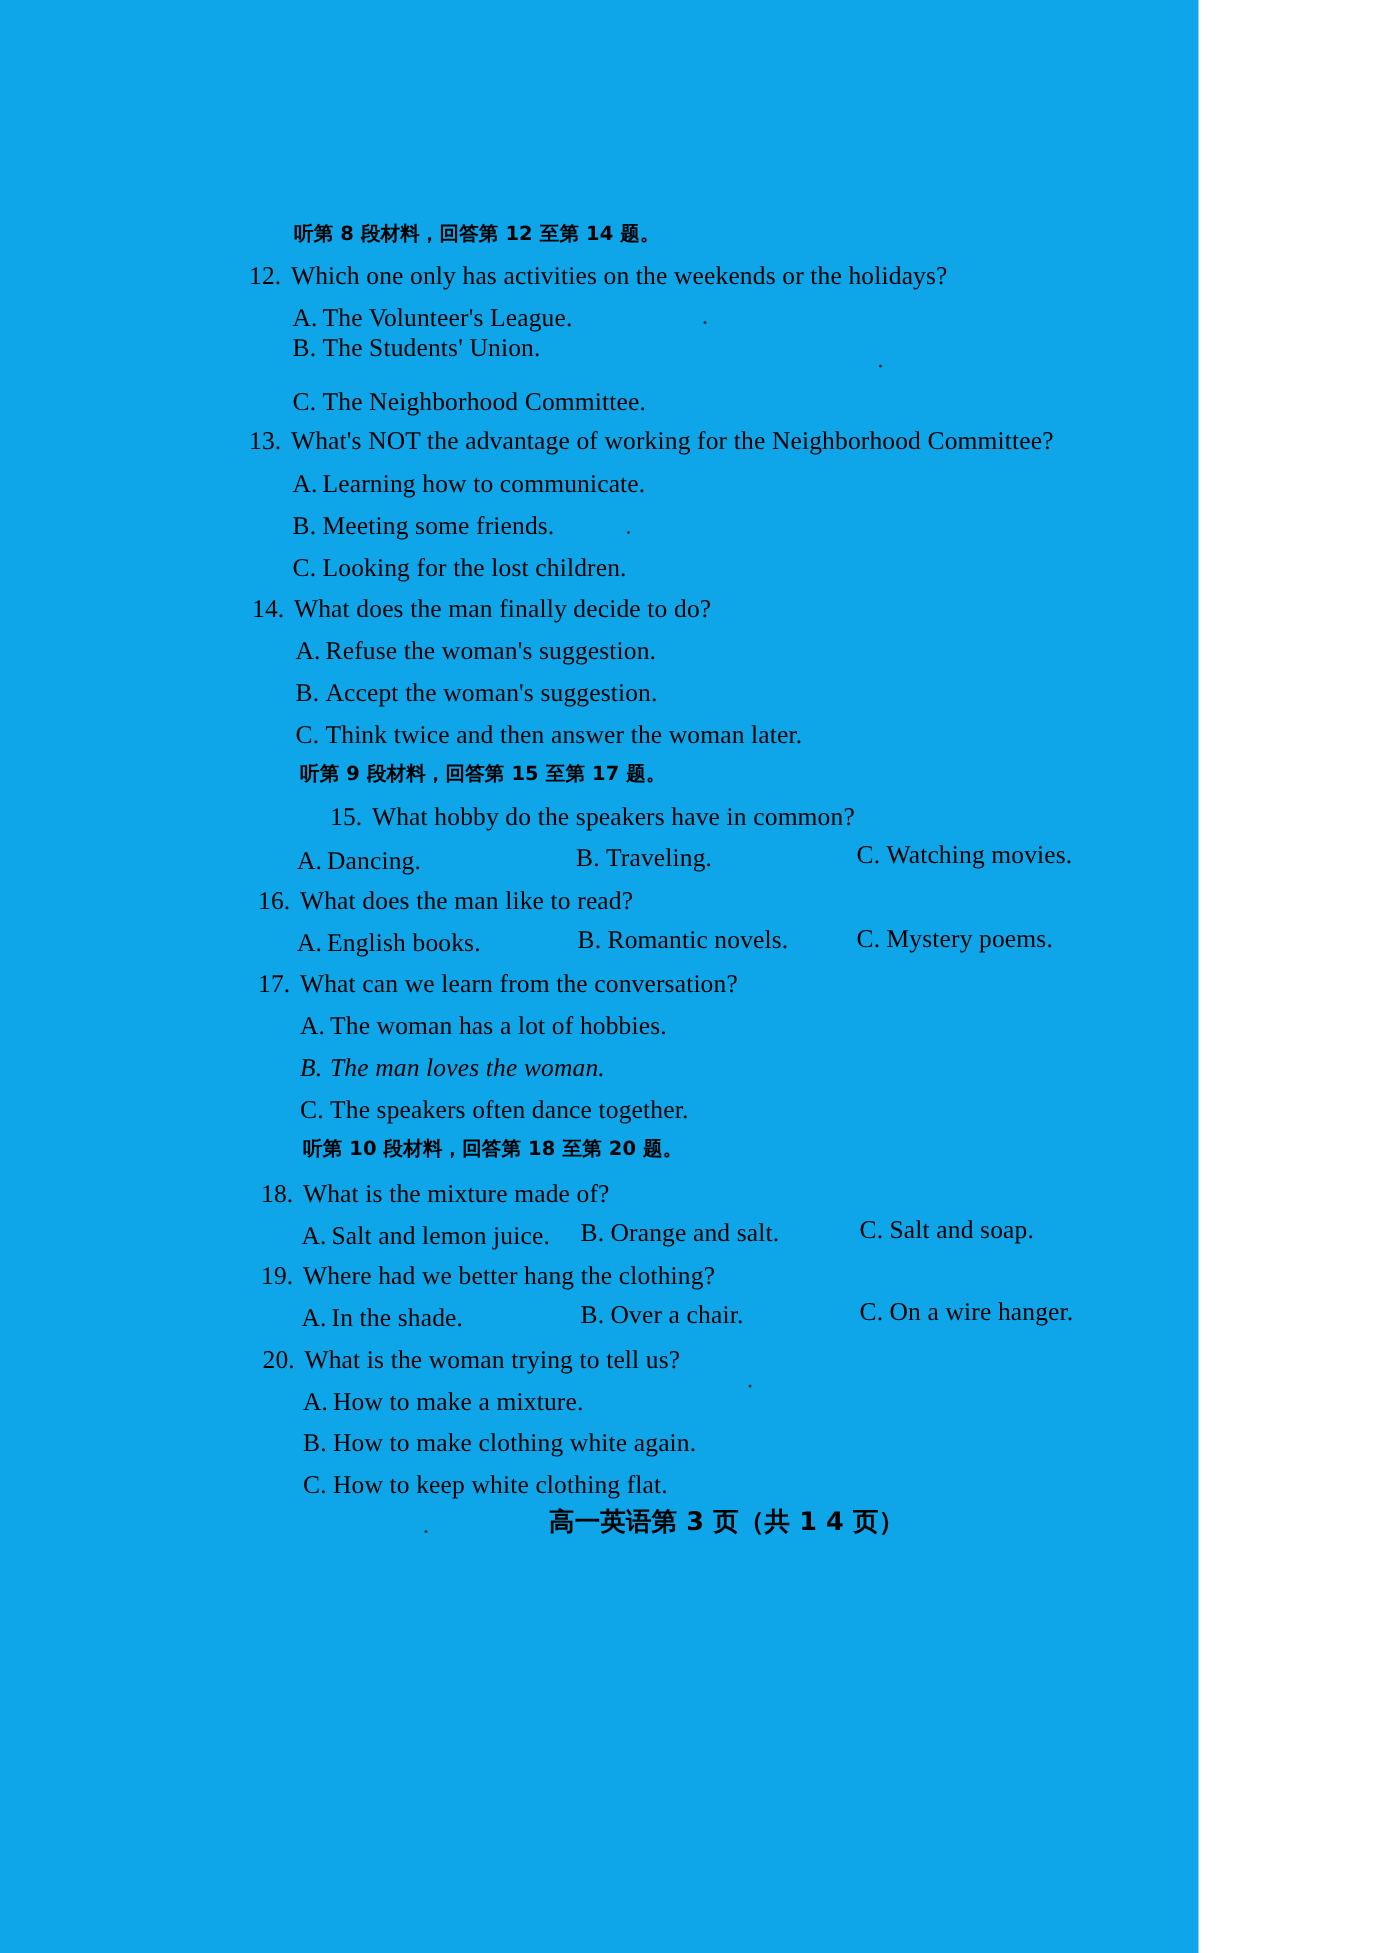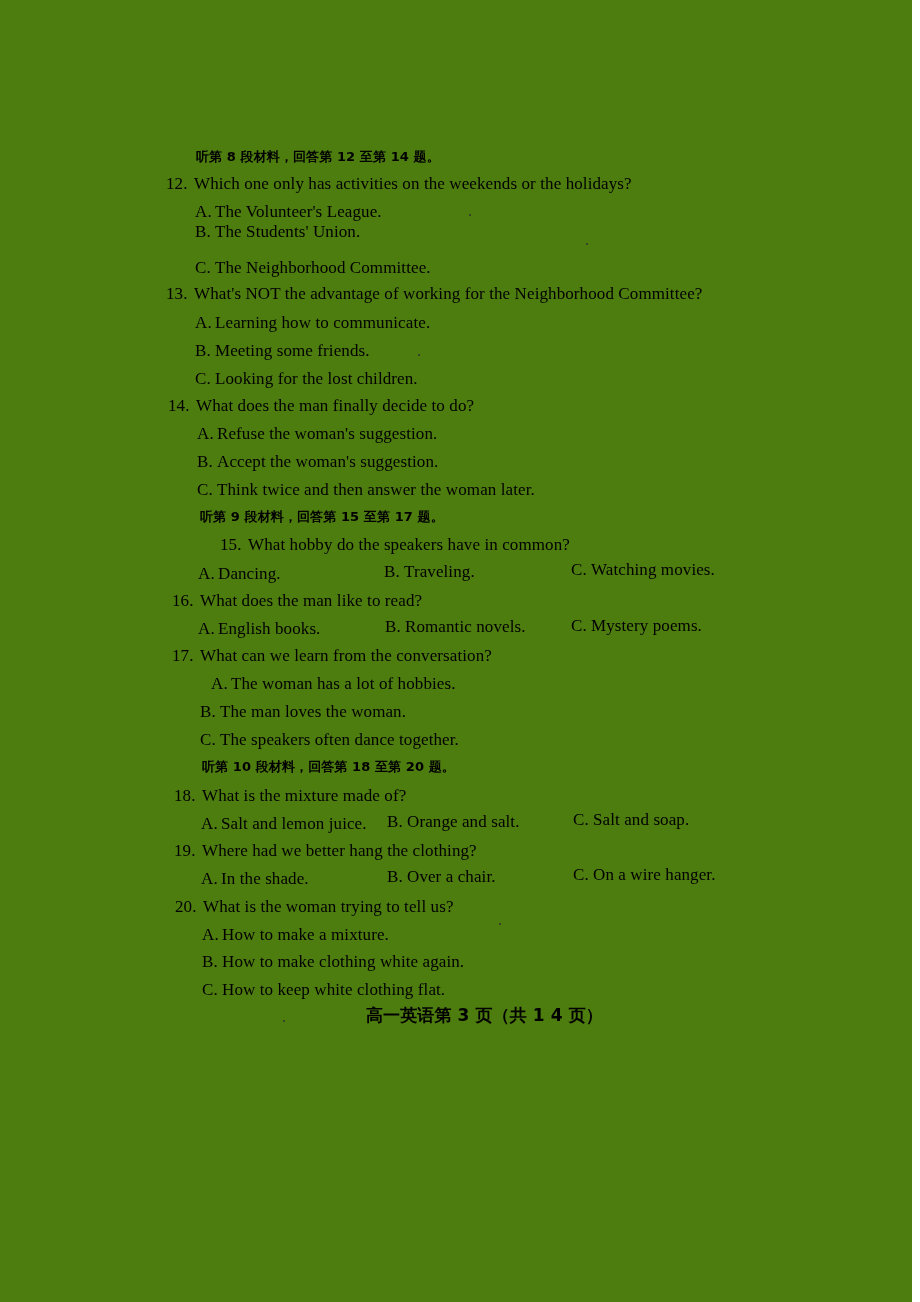--- a/index.html
+++ b/index.html
@@ -11,22 +11,22 @@
       width: 920px;
       height: 1302px;
       position: relative;
       overflow: hidden;
       font-family: "Liberation Serif", "DejaVu Serif", serif;
       color: #111111;
     }
     .page {
       position: absolute;
       left: 0; top: 0;
-      width: 912px; height: 1302px;
-      background: #4d7c0f;
+      width: 799px; height: 1302px;
+      background: #0ea5e9;
     }
     .line {
       position: absolute;
       white-space: nowrap;
       font-size: 17px;
       line-height: 18px;
       letter-spacing: 0.1px;
       filter: contrast(1.2);
     }
     .section {
@@ -118,24 +118,24 @@
   <div class="line" style="left:385px; top:618px;">
     <span class="opt-label">B.</span><span>Romantic novels.</span>
   </div>
   <div class="line" style="left:571px; top:617px;">
     <span class="opt-label">C.</span><span>Mystery poems.</span>
   </div>
 
   <div class="line" style="left:172px; top:647px;">
     <span class="qnum">17.</span><span>What can we learn from the conversation?</span>
   </div>
-  <div class="line" style="left:211px; top:675px;">
+  <div class="line" style="left:200px; top:675px;">
     <span class="opt-label">A.</span><span>The woman has a lot of hobbies.</span>
   </div>
-  <div class="line" style="left:200px; top:703px;">
+  <div class="line" style="left:200px; top:703px;font-style:italic;">
     <span class="opt-label">B.</span><span>The man loves the woman.</span>
   </div>
   <div class="line" style="left:200px; top:731px;">
     <span class="opt-label">C.</span><span>The speakers often dance together.</span>
   </div>
 
   <div class="line section" style="left:202px; top:758px;">听第 10 段材料，回答第 18 至第 20 题。</div>
 
   <div class="line" style="left:174px; top:787px;">
     <span class="qnum">18.</span><span>What is the mixture made of?</span>

